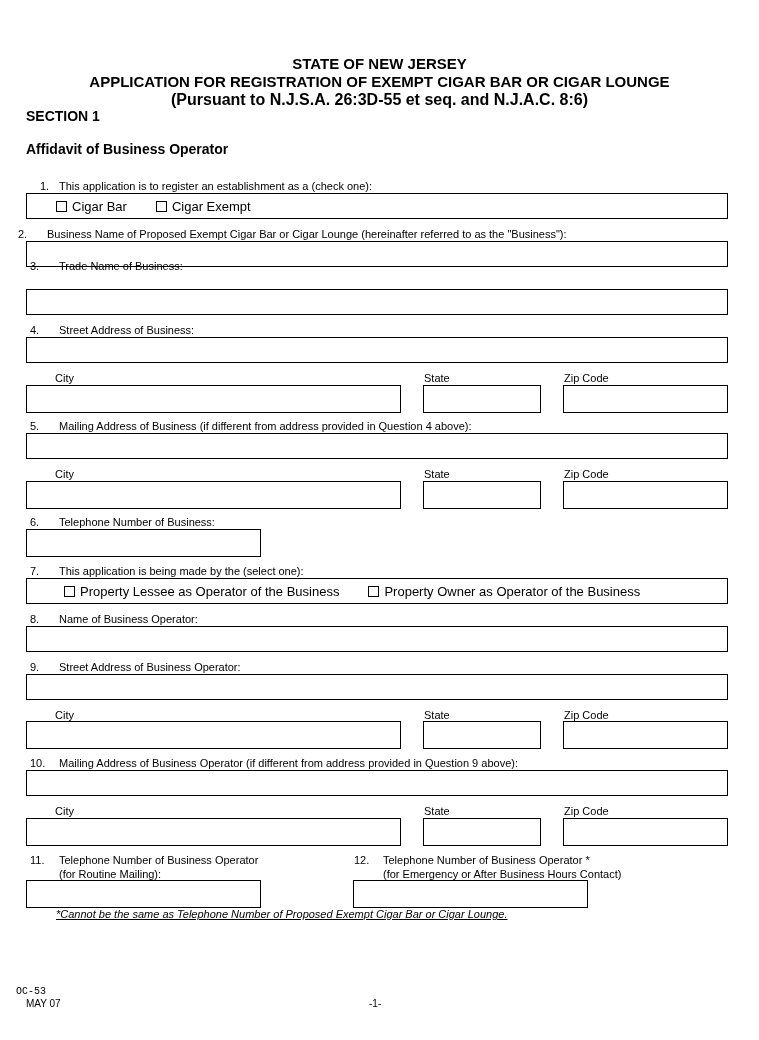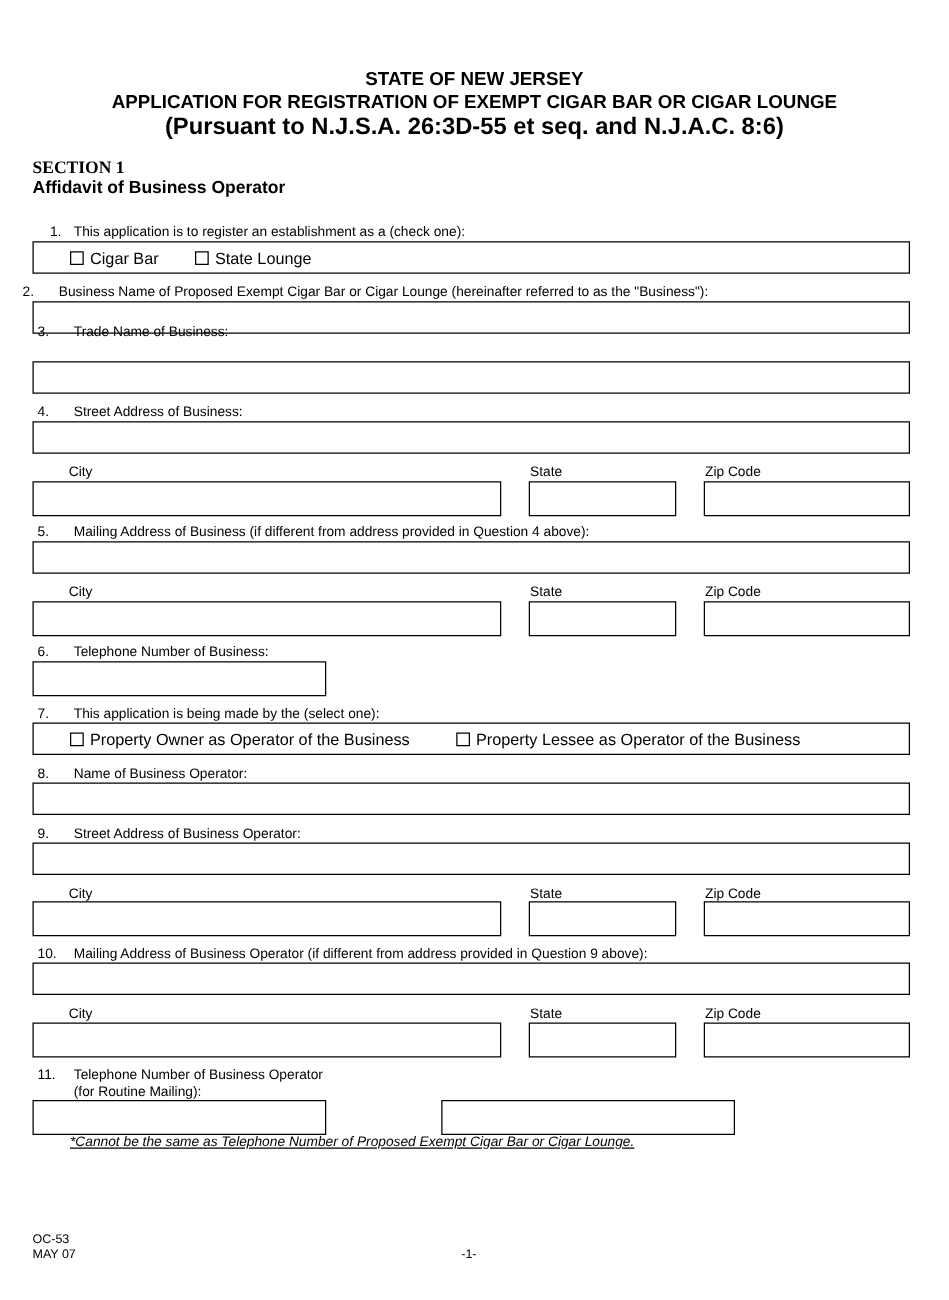--- a/index.html
+++ b/index.html
@@ -2,21 +2,21 @@
 <html><head>
 <meta charset="utf-8">
 <style>
   html, body { margin: 0; padding: 0; background: #ffffff; }
   body { width: 759px; height: 1040px; position: relative; overflow: hidden;
          font-family: "Liberation Sans", sans-serif; color: #000; }
   .abs { position: absolute; }
   .title { left: 0; width: 759px; text-align: center; font-weight: bold; }
   .t1 { top: 55px; font-size: 15px; }
   .t2 { top: 73px; font-size: 15px; }
-  .t3 { top: 91px; font-size: 19px; }
+  .t3 { top: 91px; font-size: 16px; }
   .sec { left: 26px; font-weight: bold; font-size: 14px; }
   .lbl { font-size: 11px; white-space: nowrap; }
   .num { display: inline-block; width: 29px; }
   .box { border: 1.5px solid #000; box-sizing: border-box; background: #fff; }
   .full { left: 26px; width: 702px; height: 26px; }
   .city { left: 26px; width: 375px; height: 28px; }
   .state { left: 423px; width: 118px; height: 28px; }
   .zip { left: 563px; width: 165px; height: 28px; }
   .phone { width: 235px; height: 28px; }
   .chkrow { left: 26px; width: 702px; height: 26px; display: flex; align-items: center; font-size: 13px; }
@@ -25,34 +25,34 @@
   .note { font-size: 11px; font-style: italic; }
   .foot { font-size: 10px; }
 </style>
 </head>
 <body>
 
 <div class="abs title t1">STATE OF NEW JERSEY</div>
 <div class="abs title t2">APPLICATION FOR REGISTRATION OF EXEMPT CIGAR BAR OR CIGAR LOUNGE</div>
 <div class="abs title t3">(Pursuant to N.J.S.A. 26:3D-55 et seq. and N.J.A.C. 8:6)</div>
 
-<div class="abs sec" style="top:127px;font-family:Liberation Serif, serif;">SECTION 1</div>
+<div class="abs sec" style="top:108px;">SECTION 1</div>
 <div class="abs sec" style="top:141px;">Affidavit of Business Operator</div>
 
 <div class="abs lbl" style="left:30px; top:180px;text-align:center;">
   <span class="num">1.</span><span>This application is to register an establishment as a (check one):</span>
 </div>
 <div class="abs box chkrow" style="top:193px;">
   <label class="chk" style="margin-left:29px;">
     <span class="sq"></span>
       <span>Cigar Bar</span>
   </label>
   <label class="chk" style="margin-left:29px;">
     <span class="sq"></span>
-      <span>State Lounge</span>
+      <span>Cigar Exempt</span>
   </label>
 </div>
 
 <div class="abs lbl" style="left:18px; top:228px;">
   <span class="num">2.</span><span>Business Name of Proposed Exempt Cigar Bar or Cigar Lounge (hereinafter referred to as the "Business"):</span>
 </div>
 <div class="abs box full" style="top:241px;"></div>
 
 <div class="abs lbl" style="left:30px; top:260px;">
   <span class="num">3.</span><span>Trade Name of Business:</span>
@@ -83,27 +83,27 @@
 
 <div class="abs lbl" style="left:30px; top:516px;">
   <span class="num">6.</span><span>Telephone Number of Business:</span>
 </div>
 <div class="abs box phone" style="left:26px; top:529px;"></div>
 
 <div class="abs lbl" style="left:30px; top:565px;">
   <span class="num">7.</span><span>This application is being made by the (select one):</span>
 </div>
 <div class="abs box chkrow" style="top:578px;">
+  <label class="chk" style="margin-left:37px;">
+    <span class="sq"></span>
+      <span>Property Lessee as Operator of the Business</span>
+  </label>
   <label class="chk" style="margin-left:29px;">
     <span class="sq"></span>
       <span>Property Owner as Operator of the Business</span>
-  </label>
-  <label class="chk" style="margin-left:37px;">
-    <span class="sq"></span>
-      <span>Property Lessee as Operator of the Business</span>
   </label>
 </div>
 
 <div class="abs lbl" style="left:30px; top:613px;">
   <span class="num">8.</span><span>Name of Business Operator:</span>
 </div>
 <div class="abs box full" style="top:626px;"></div>
 
 <div class="abs lbl" style="left:30px; top:661px;">
   <span class="num">9.</span><span>Street Address of Business Operator:</span>
@@ -127,20 +127,22 @@
 <div class="abs box state" style="top:818px;"></div>
 <div class="abs box zip" style="top:818px;"></div>
 
 <div class="abs lbl" style="left:30px; top:853px; line-height:14px;">
   <div><span class="num">11.</span><span>Telephone Number of Business Operator</span></div>
   <div><span class="num"></span><span>(for Routine Mailing):</span></div>
 </div>
 <div class="abs box phone" style="left:26px; top:880px;"></div>
 
 <div class="abs lbl" style="left:354px; top:853px; line-height:14px;">
+  <div><span class="num">12.</span><span>Telephone Number of Business Operator *</span></div>
+  <div><span class="num"></span><span>(for Emergency or After Business Hours Contact)</span></div>
 </div>
 <div class="abs box phone" style="left:353px; top:880px;"></div>
 
 <div class="abs note" style="left:56px; top:908px;text-decoration:underline;">*Cannot be the same as Telephone Number of Proposed Exempt Cigar Bar or Cigar Lounge.</div>
 
-<div class="abs foot" style="left:26px; top:986px;">OC-53</div>
+<div class="abs foot" style="left:16px; top:986px;font-family:Liberation Mono, monospace;">OC-53</div>
 <div class="abs foot" style="left:26px; top:998px;">MAY 07</div>
 <div class="abs foot" style="left:369px; top:998px;">-1-</div>
 
 </body></html>

